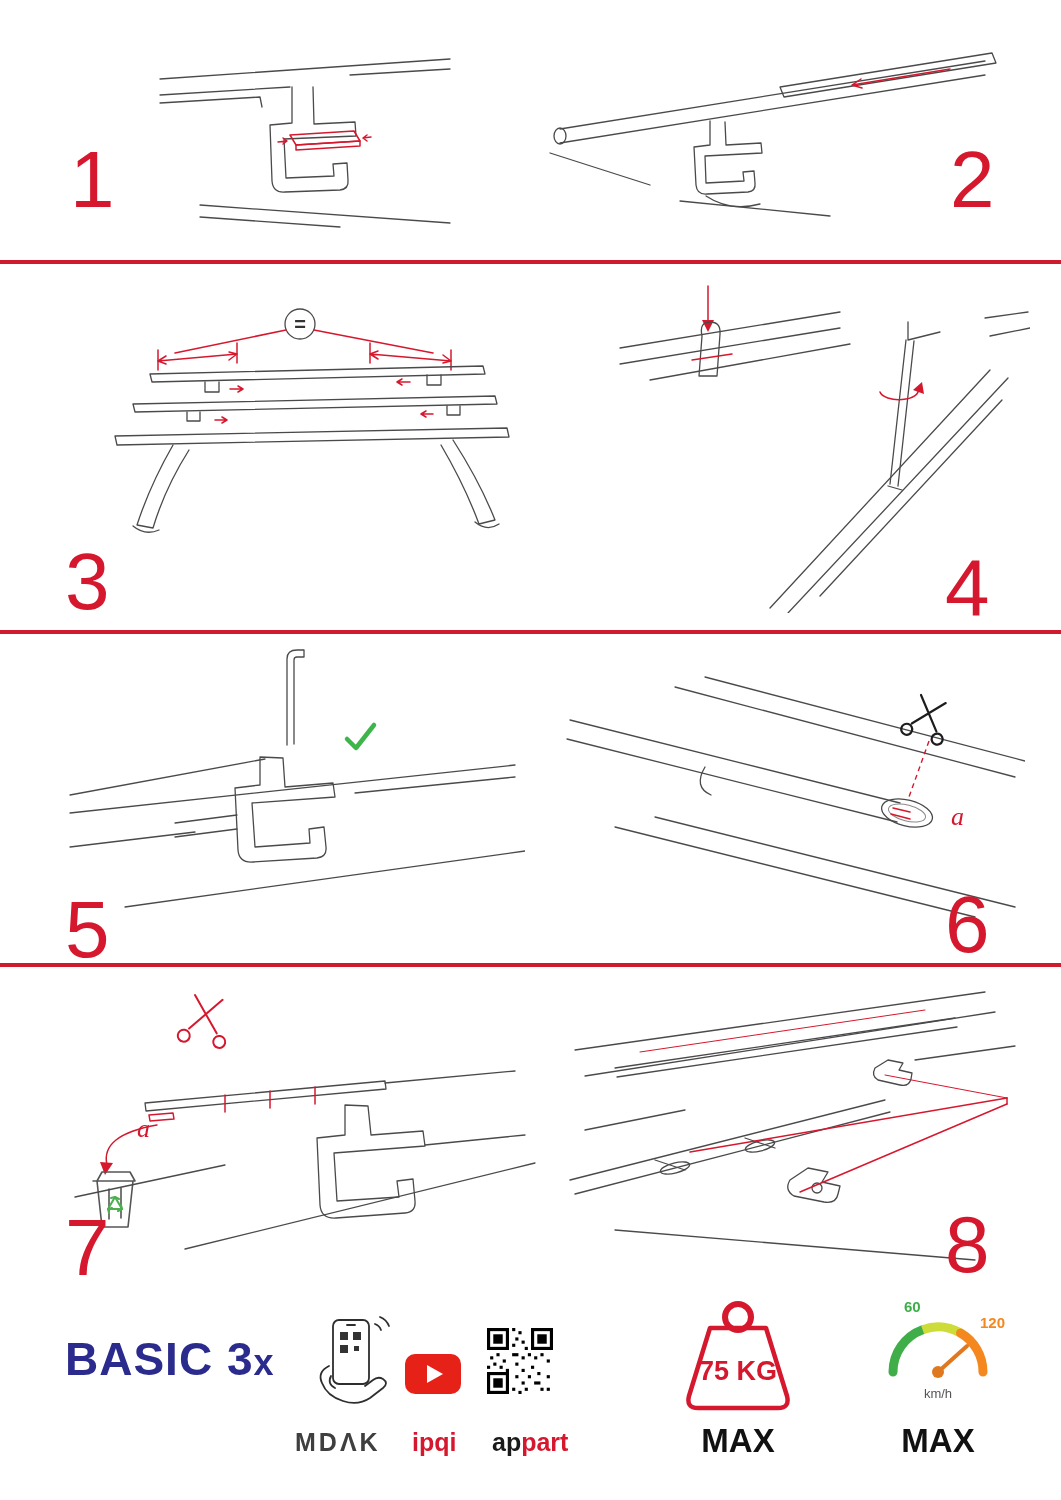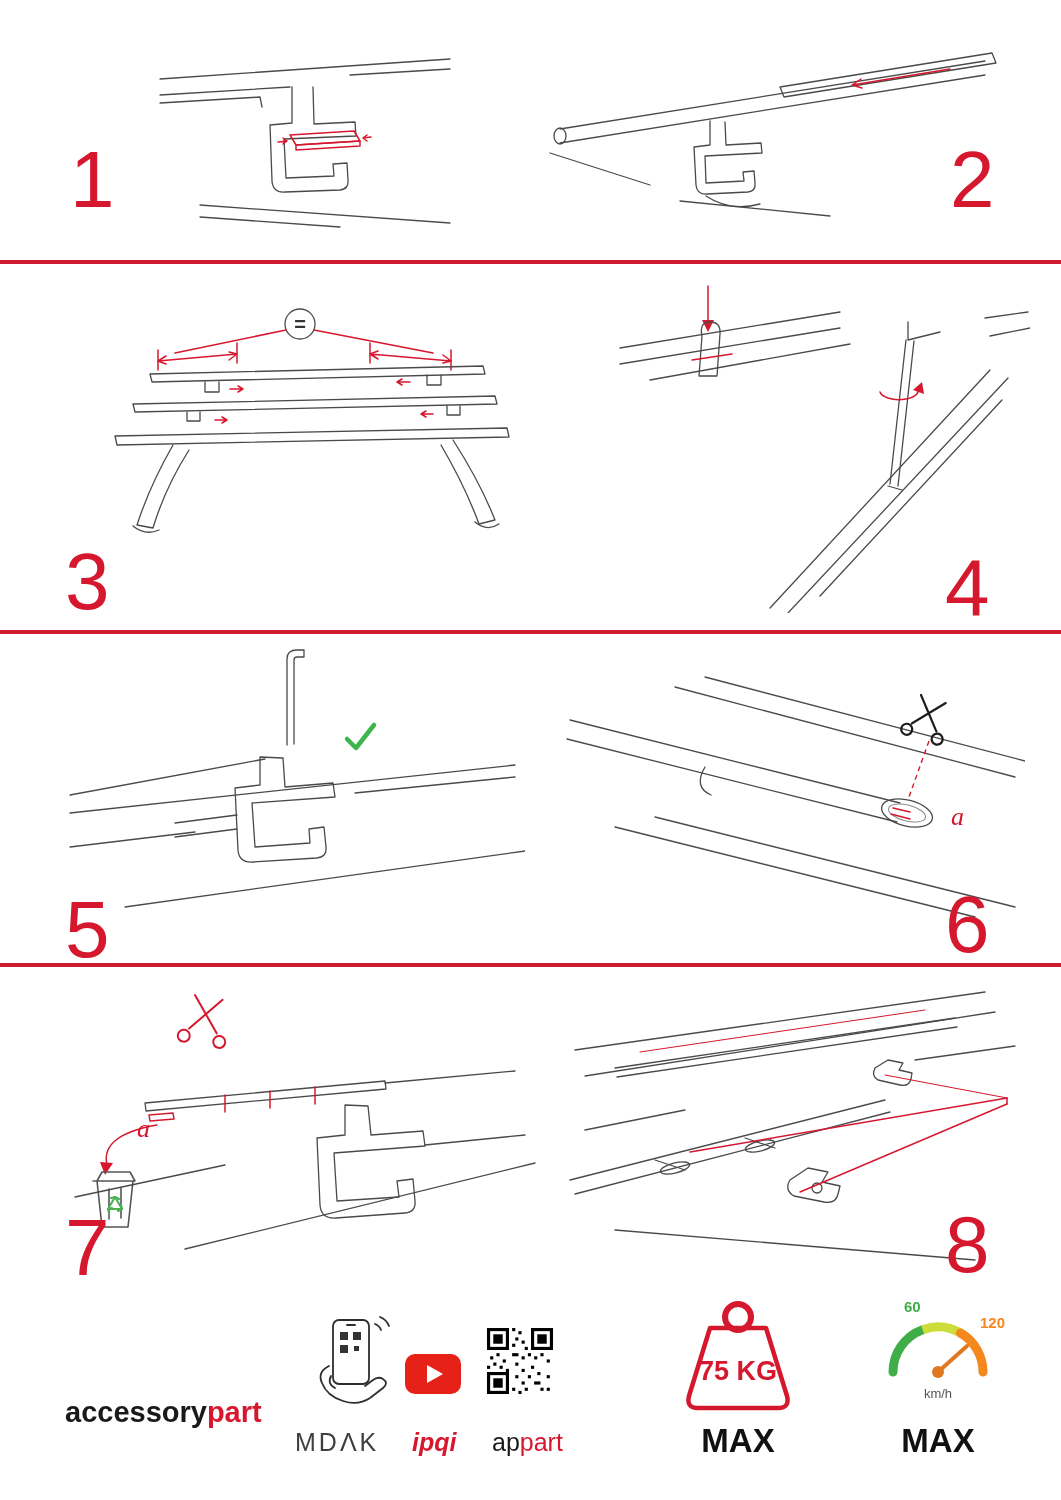--- a/index.html
+++ b/index.html
@@ -28,23 +28,23 @@
   .spd120{font:700 15px "Liberation Sans",sans-serif;fill:#f5871f}
   .kmh{font:400 13px "Liberation Sans",sans-serif;fill:#555}
   .wtxt{font:700 27px "Liberation Sans",sans-serif;fill:#d6182e}
 
   
   .footer{position:absolute;left:0;top:1292px;width:1061px;height:208px;}
   .logo{position:absolute;left:65px;top:40px;font-size:46px;font-weight:700;color:#2b2b8e;letter-spacing:1px;}
   .logo .sfx{font-size:36px;}
   .wordmark{position:absolute;left:65px;top:104px;font-size:29px;font-weight:700;color:#1a1a1a;}
   .wordmark .red{color:#d6182e;}
-  .brand{position:absolute;top:136px;font-size:25px;font-weight:400;}
+  .brand{position:absolute;top:136px;font-size:25px;font-weight:700;}
   .brand.mdak{left:295px;color:#3f3f3f;letter-spacing:3px;}
-  .brand.ipqi{left:412px;color:#d6182e;font-weight:600;font-style:italic;}
+  .brand.ipqi{left:412px;color:#d6182e;font-weight:600;}
   .brand.apline{left:492px;color:#1a1a1a;}
   .brand.apline .red{color:#d6182e;}
   .maxlbl{position:absolute;top:130px;font-size:33px;font-weight:700;color:#111;text-align:center;}
 </style>
 </head>
 <body>
 
 <div class="page">
 
   <section class="step" style="left:30px;top:20px;width:500px;height:235px;">
@@ -222,22 +222,22 @@
       <path class="rd" d="M452,124 L245,212"></path>
       <path class="rd" d="M452,118 L452,124"></path>
       <path class="rd" d="M330,95 L452,118" style="stroke-width:1"></path>
       <path class="ln" d="M60,250 L420,280 M30,150 L130,130"></path>
       <path class="ln" d="M360,80 L460,66"></path>
     </svg>
     <div class="num" style="left:395px;top:232px;">8</div>
   </section>
 
   <footer class="footer">
-    <div class="wordmark">
-      <span>accessory</span><span class="red">part</span>
+    <div class="logo">
+      <span>BASIC 3</span><span class="sfx">x</span>
     </div>
 
     <svg style="position:absolute;left:303px;top:22px;" width="95" height="100" viewBox="0 0 95 100">
       <rect class="ph" x="30" y="6" width="36" height="64" rx="6"></rect>
       <path class="ph" d="M44,11 h8"></path>
       <rect x="37" y="18" width="8" height="8" fill="#333"></rect>
       <rect x="50" y="18" width="8" height="8" fill="#333"></rect>
       <rect x="37" y="31" width="8" height="8" fill="#333"></rect>
       <rect x="51" y="32" width="5" height="5" fill="#333"></rect>
       <path class="ph" d="M72,10 a10,10 0 0 1 6,6 M77,3 a16,16 0 0 1 9,9"></path>

